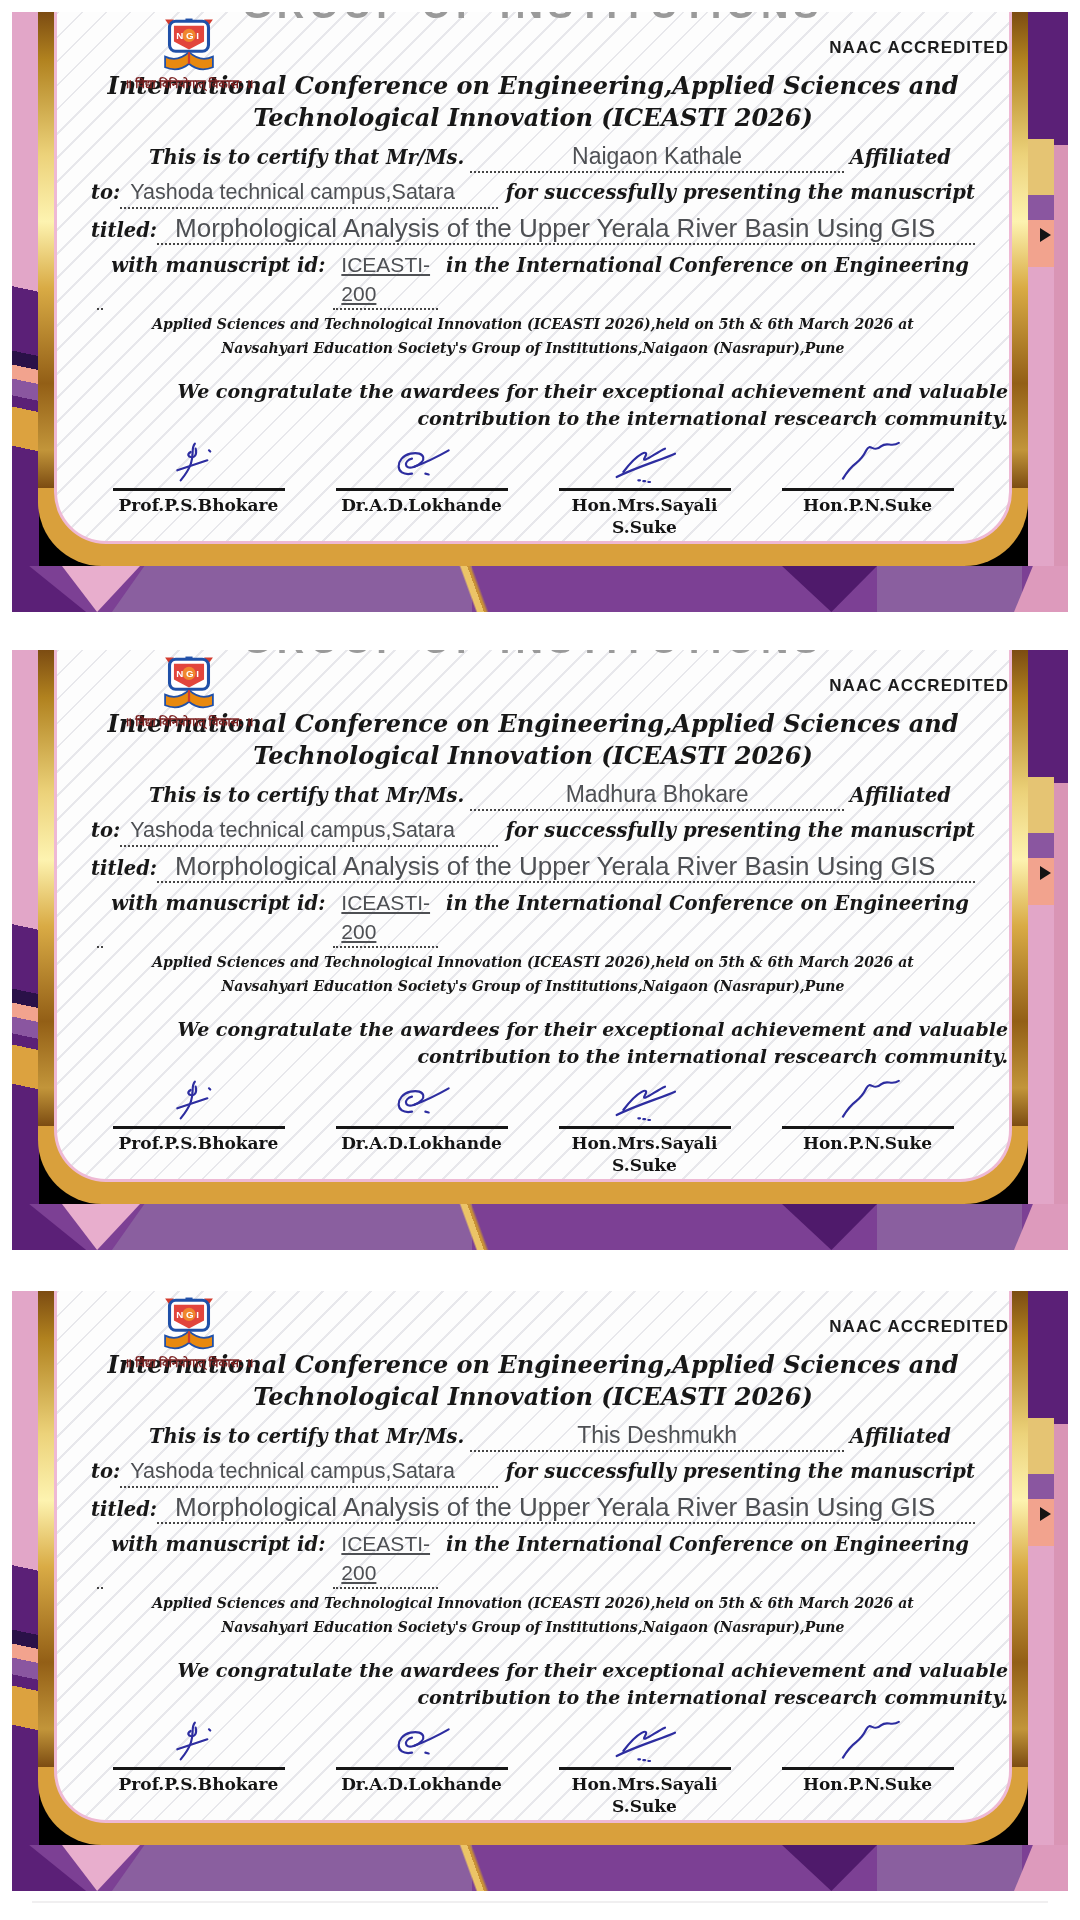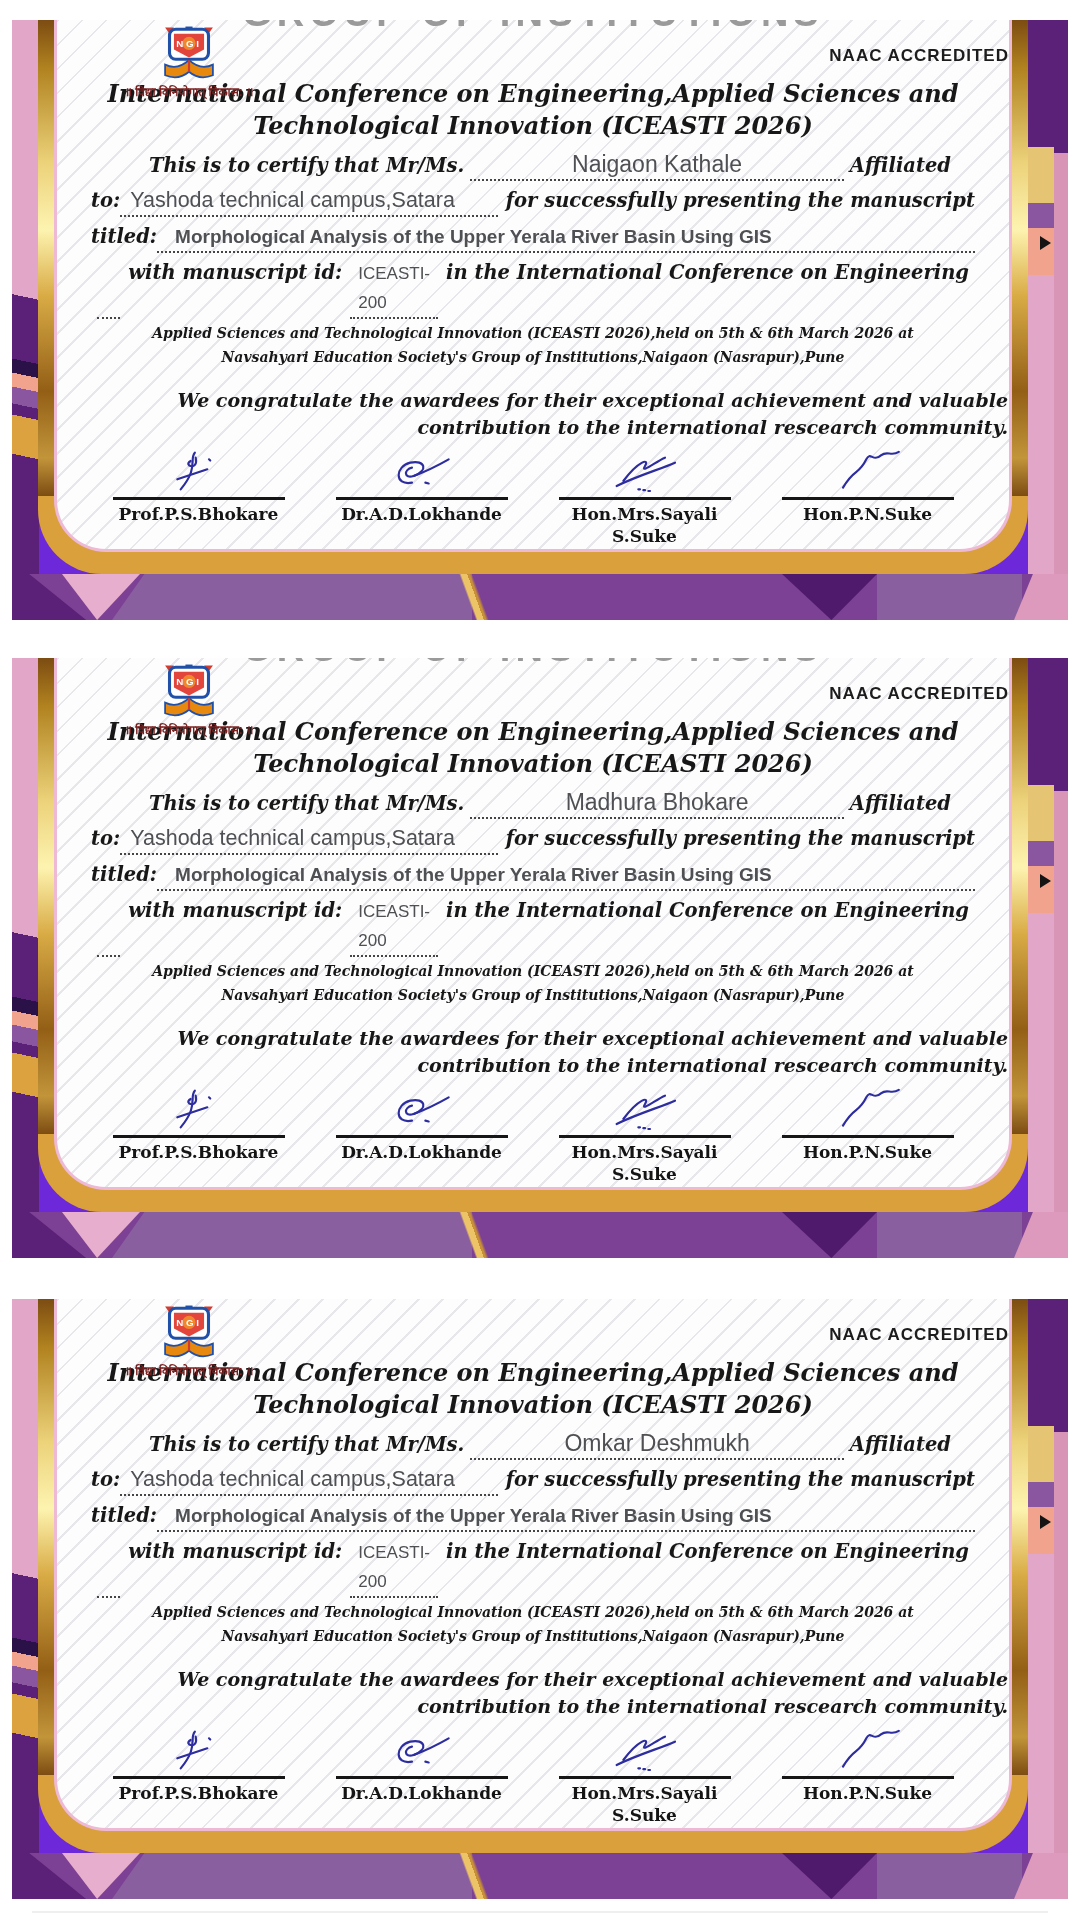--- a/index.html
+++ b/index.html
@@ -1,18 +1,18 @@
 <!DOCTYPE html>
 <html><head>
 <meta charset="utf-8">
 <style>
   html,body{margin:0;padding:0;background:#ffffff;}
   body{width:1080px;height:1920px;overflow:hidden;font-family:"Liberation Sans",sans-serif;}
   #certs{padding-top:8px;}
-  .cert{position:relative;width:1056px;height:600px;margin:12px auto;overflow:hidden;background:#6d28d9;}
+  .cert{position:relative;width:1056px;height:600px;margin:4px auto;overflow:hidden;background:#000000;}
   .cert:nth-child(2){margin-top:38px;}
   .cert:nth-child(3){margin-top:41px;}
 
   
   .edge-left{position:absolute;left:0;top:0;bottom:46px;width:27px;
     background:linear-gradient(192deg,
       #e2a6c8 0%,#e2a6c8 50%,
       #5b2077 50%,#5b2077 61.5%,
       #2a1148 61.5%,#2a1148 64%,
       #f2a38e 64%,#f2a38e 66.5%,
@@ -76,24 +76,24 @@
   .line .tpl{white-space:nowrap;}
   .fill{font-family:"Liberation Sans",sans-serif;font-style:normal;font-weight:400;color:#4e5054;
     border-bottom:2.6px dotted #454545;}
   .leader{border-bottom:2.6px dotted #454545;}
 
   .l-certify{padding:0 58px 0 92px;margin-top:9px;}
   .name-fill{flex:1;text-align:center;font-size:23px;margin:0 6px;}
   .l-to{padding:0 34px;}
   .to-fill{flex:1;text-align:left;padding-left:10px;margin-right:8px;font-size:21.5px;}
   .l-titled{padding:0 34px;}
-  .title-fill{flex:1;text-align:left;padding-left:18px;font-size:19px;font-weight:bold;}
+  .title-fill{flex:1;text-align:left;padding-left:18px;font-size:26px;}
   .l-id{padding:0 40px;}
   .l-id .leader{flex:0 1 300px;align-self:flex-end;height:14px;margin-right:8px;}
-  .id-fill{margin:0 8px;padding:0 8px;font-size:17px;}
+  .id-fill{margin:0 8px;padding:0 8px;font-size:21px;text-decoration:underline;}
 
   .center-line{margin-top:5px;text-align:center;font-size:14px;line-height:1.35;}
   .congrats{margin:20px auto 0;max-width:950px;text-align:right;font-size:19px;line-height:1.4;}
 
   .sigs{display:flex;justify-content:space-between;margin-top:6px;padding:0 30px;}
   .sig{flex:1;text-align:center;padding:0 6px;}
   .sig svg{display:block;margin:0 auto;height:50px;}
   .sig-line{width:172px;height:3px;background:#161616;margin:1px auto 4px;}
   .sig-name{font-family:"DejaVu Serif",serif;font-weight:700;font-size:17px;color:#141414;line-height:1.25;}
 
@@ -396,21 +396,21 @@
         </svg>
         <div class="motto">॥ विद्या विनियोगात् विकास: ॥</div>
       </div>
 
       <div class="naac">NAAC ACCREDITED</div>
 
       <div class="conf serif-i">International Conference on Engineering,Applied Sciences and Technological Innovation (ICEASTI 2026)</div>
 
       <div class="line l-certify serif-i">
         <span class="tpl">This is to certify that Mr/Ms.</span>
-        <span class="fill name-fill">Omkar Deshmukh</span>
+        <span class="fill name-fill">This Deshmukh</span>
         <span class="tpl">Affiliated</span>
       </div>
 
       <div class="line l-to serif-i">
         <span class="tpl">to:</span>
         <span class="fill to-fill">Yashoda technical campus,Satara</span>
         <span class="tpl">for successfully presenting the manuscript</span>
       </div>
 
       <div class="line l-titled serif-i">

